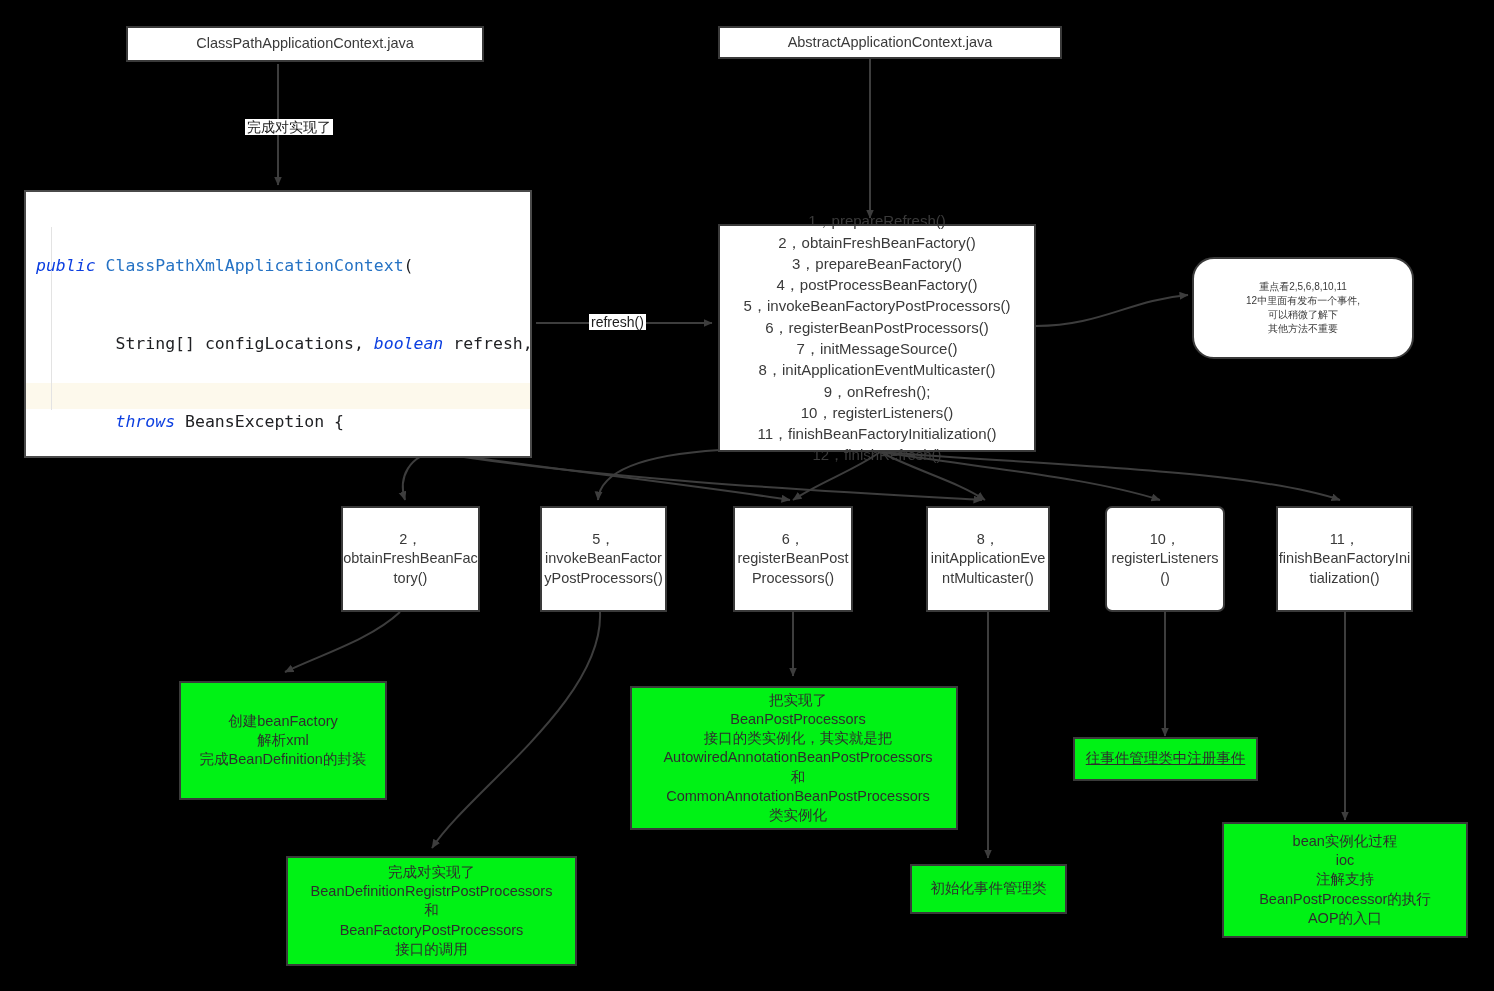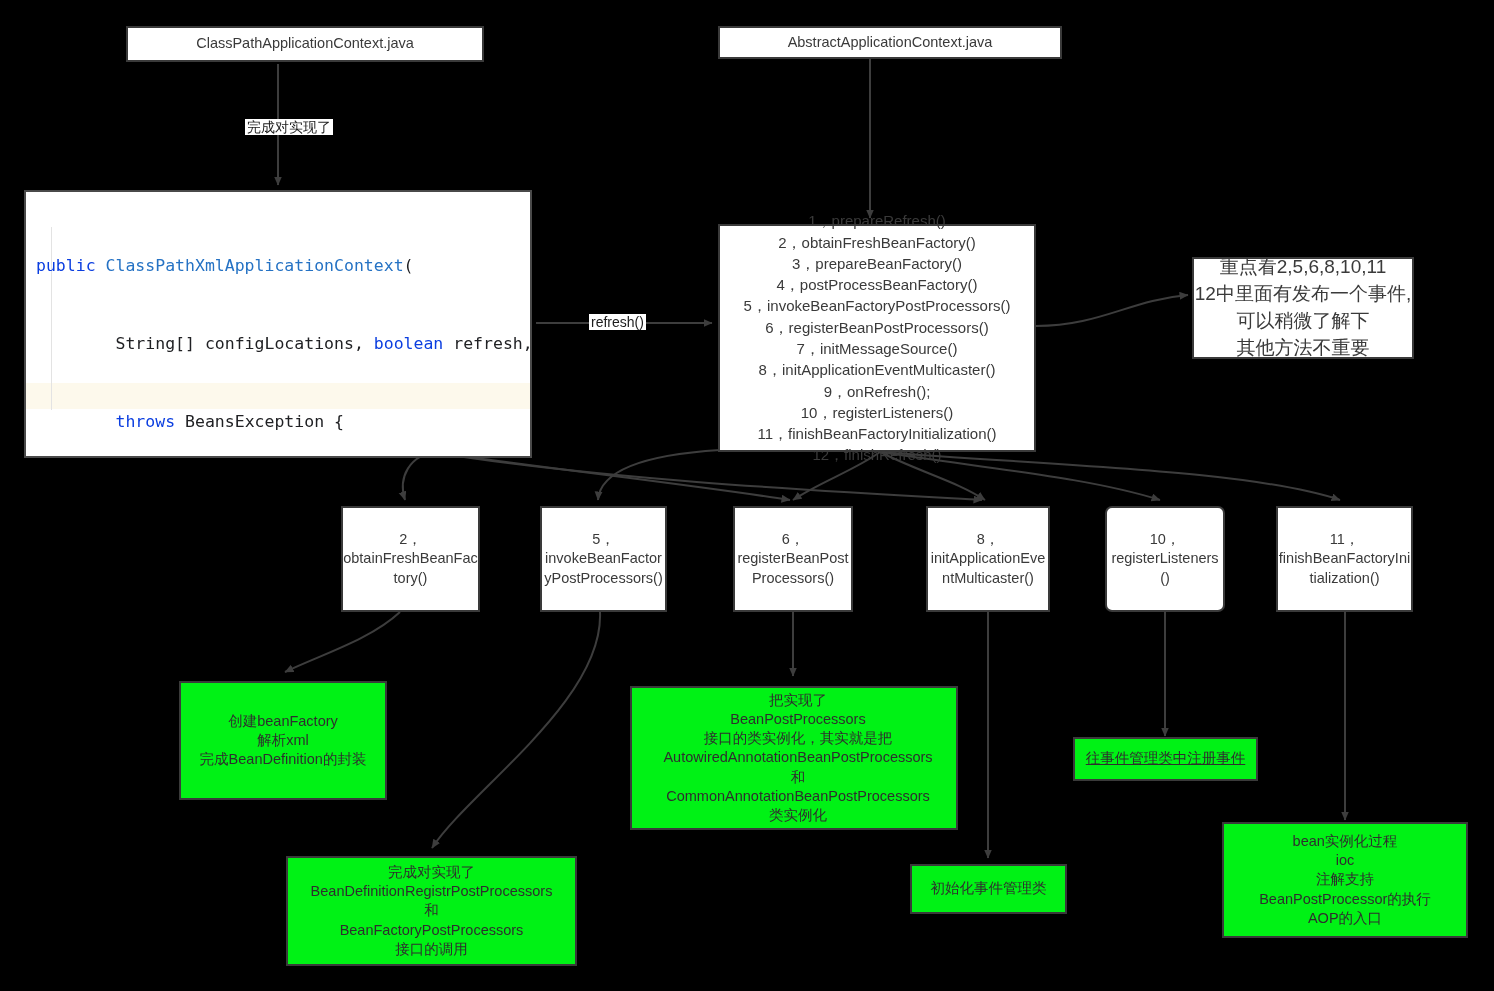--- a/index.html
+++ b/index.html
@@ -50,22 +50,23 @@
     font-size: 14.5px;
     overflow-wrap: anywhere;
     word-break: break-all;
   }
   .steps {
     font-size: 15px;
     line-height: 1.42;
     padding: 6px 8px;
   }
   .note {
-    font-size: 19px;
+    font-size: 10px;
     line-height: 1.42;
+    border-radius: 22px;
   }
   .edge-label {
     position: absolute;
     background: #ffffff;
     color: #1c1c1c;
     font-size: 14px;
     padding: 0 2px;
     white-space: nowrap;
     z-index: 6;
     line-height: 1.15;
@@ -105,21 +106,21 @@
     left: 25px;
     width: 1px;
     background: #e3e3e3;
     z-index: 1;
   }
   .code-line {
     position: relative;
     z-index: 2;
     height: 26px;
   }
-  .kw { color: #0b3ee0; }
+  .kw { color: #0b3ee0; font-style: italic; }
   .ty { color: #2572c4; }
 </style>
 </head>
 <body>
 
 <svg id="canvas" viewBox="0 0 1494 991">
   <defs>
     <marker id="ah" markerWidth="10" markerHeight="10" refX="8.5" refY="4" orient="auto" markerUnits="userSpaceOnUse">
       <path d="M0,0 L9,4 L0,8 z" fill="#3d3d3d"></path>
     </marker>

